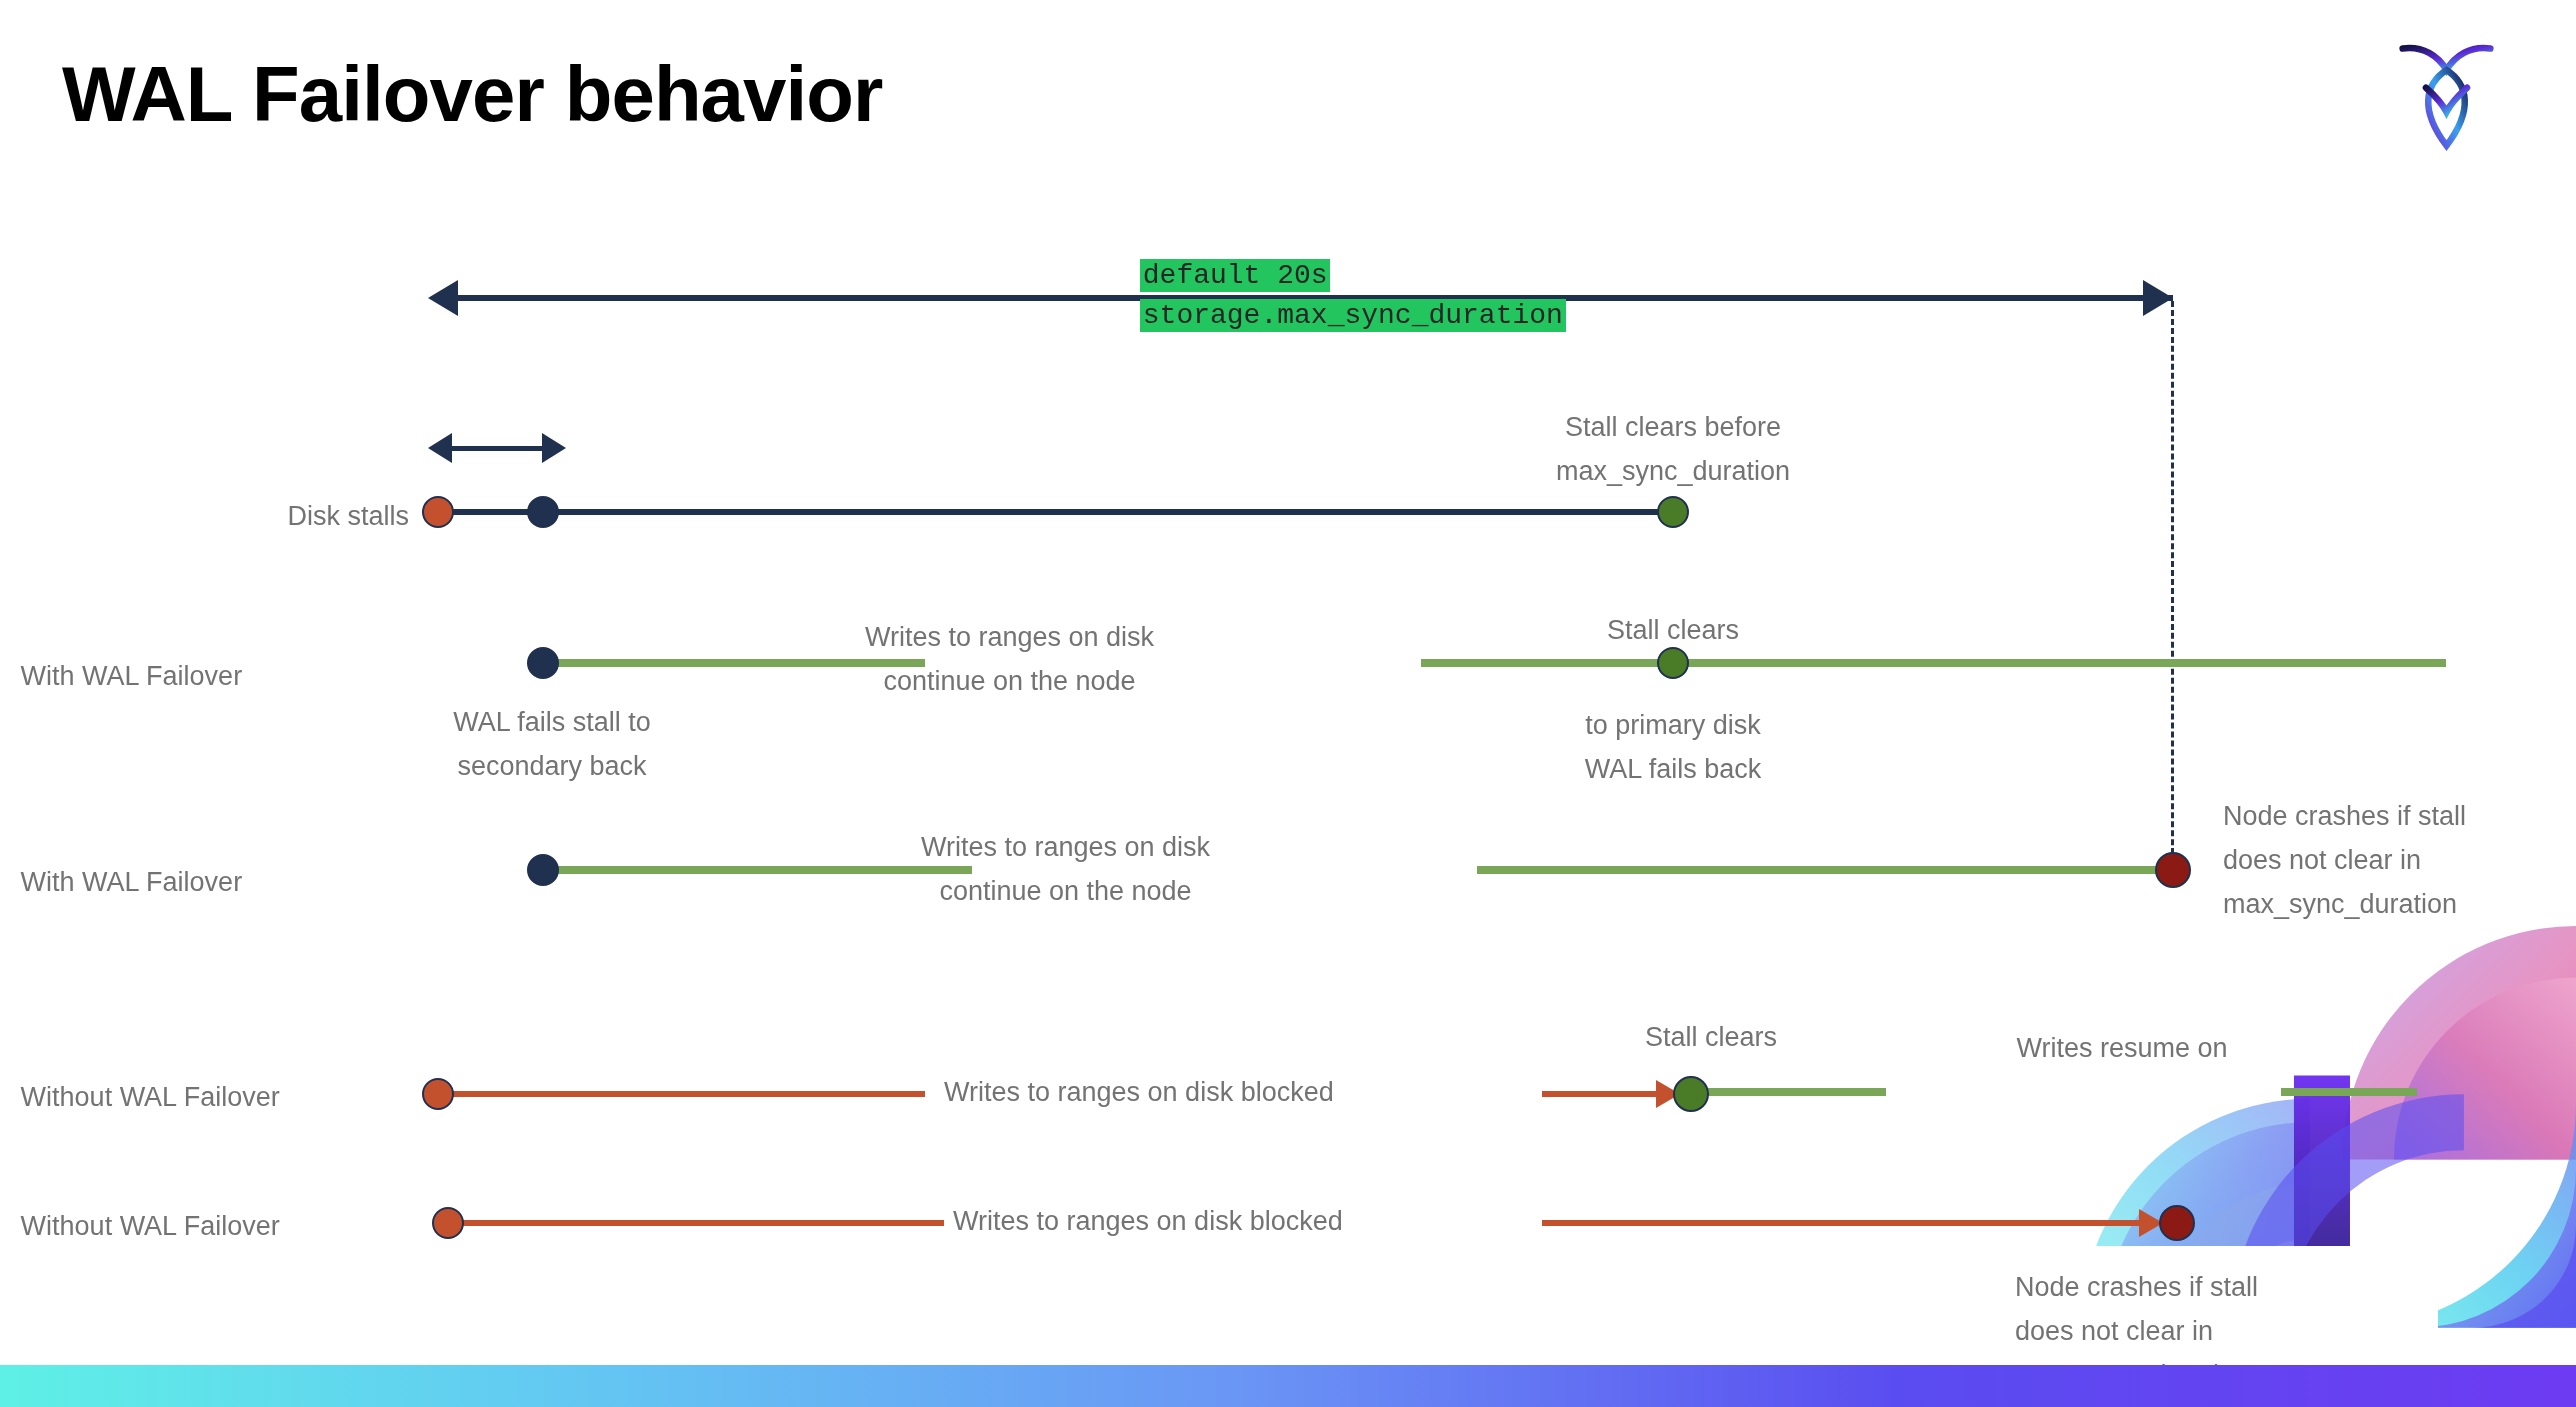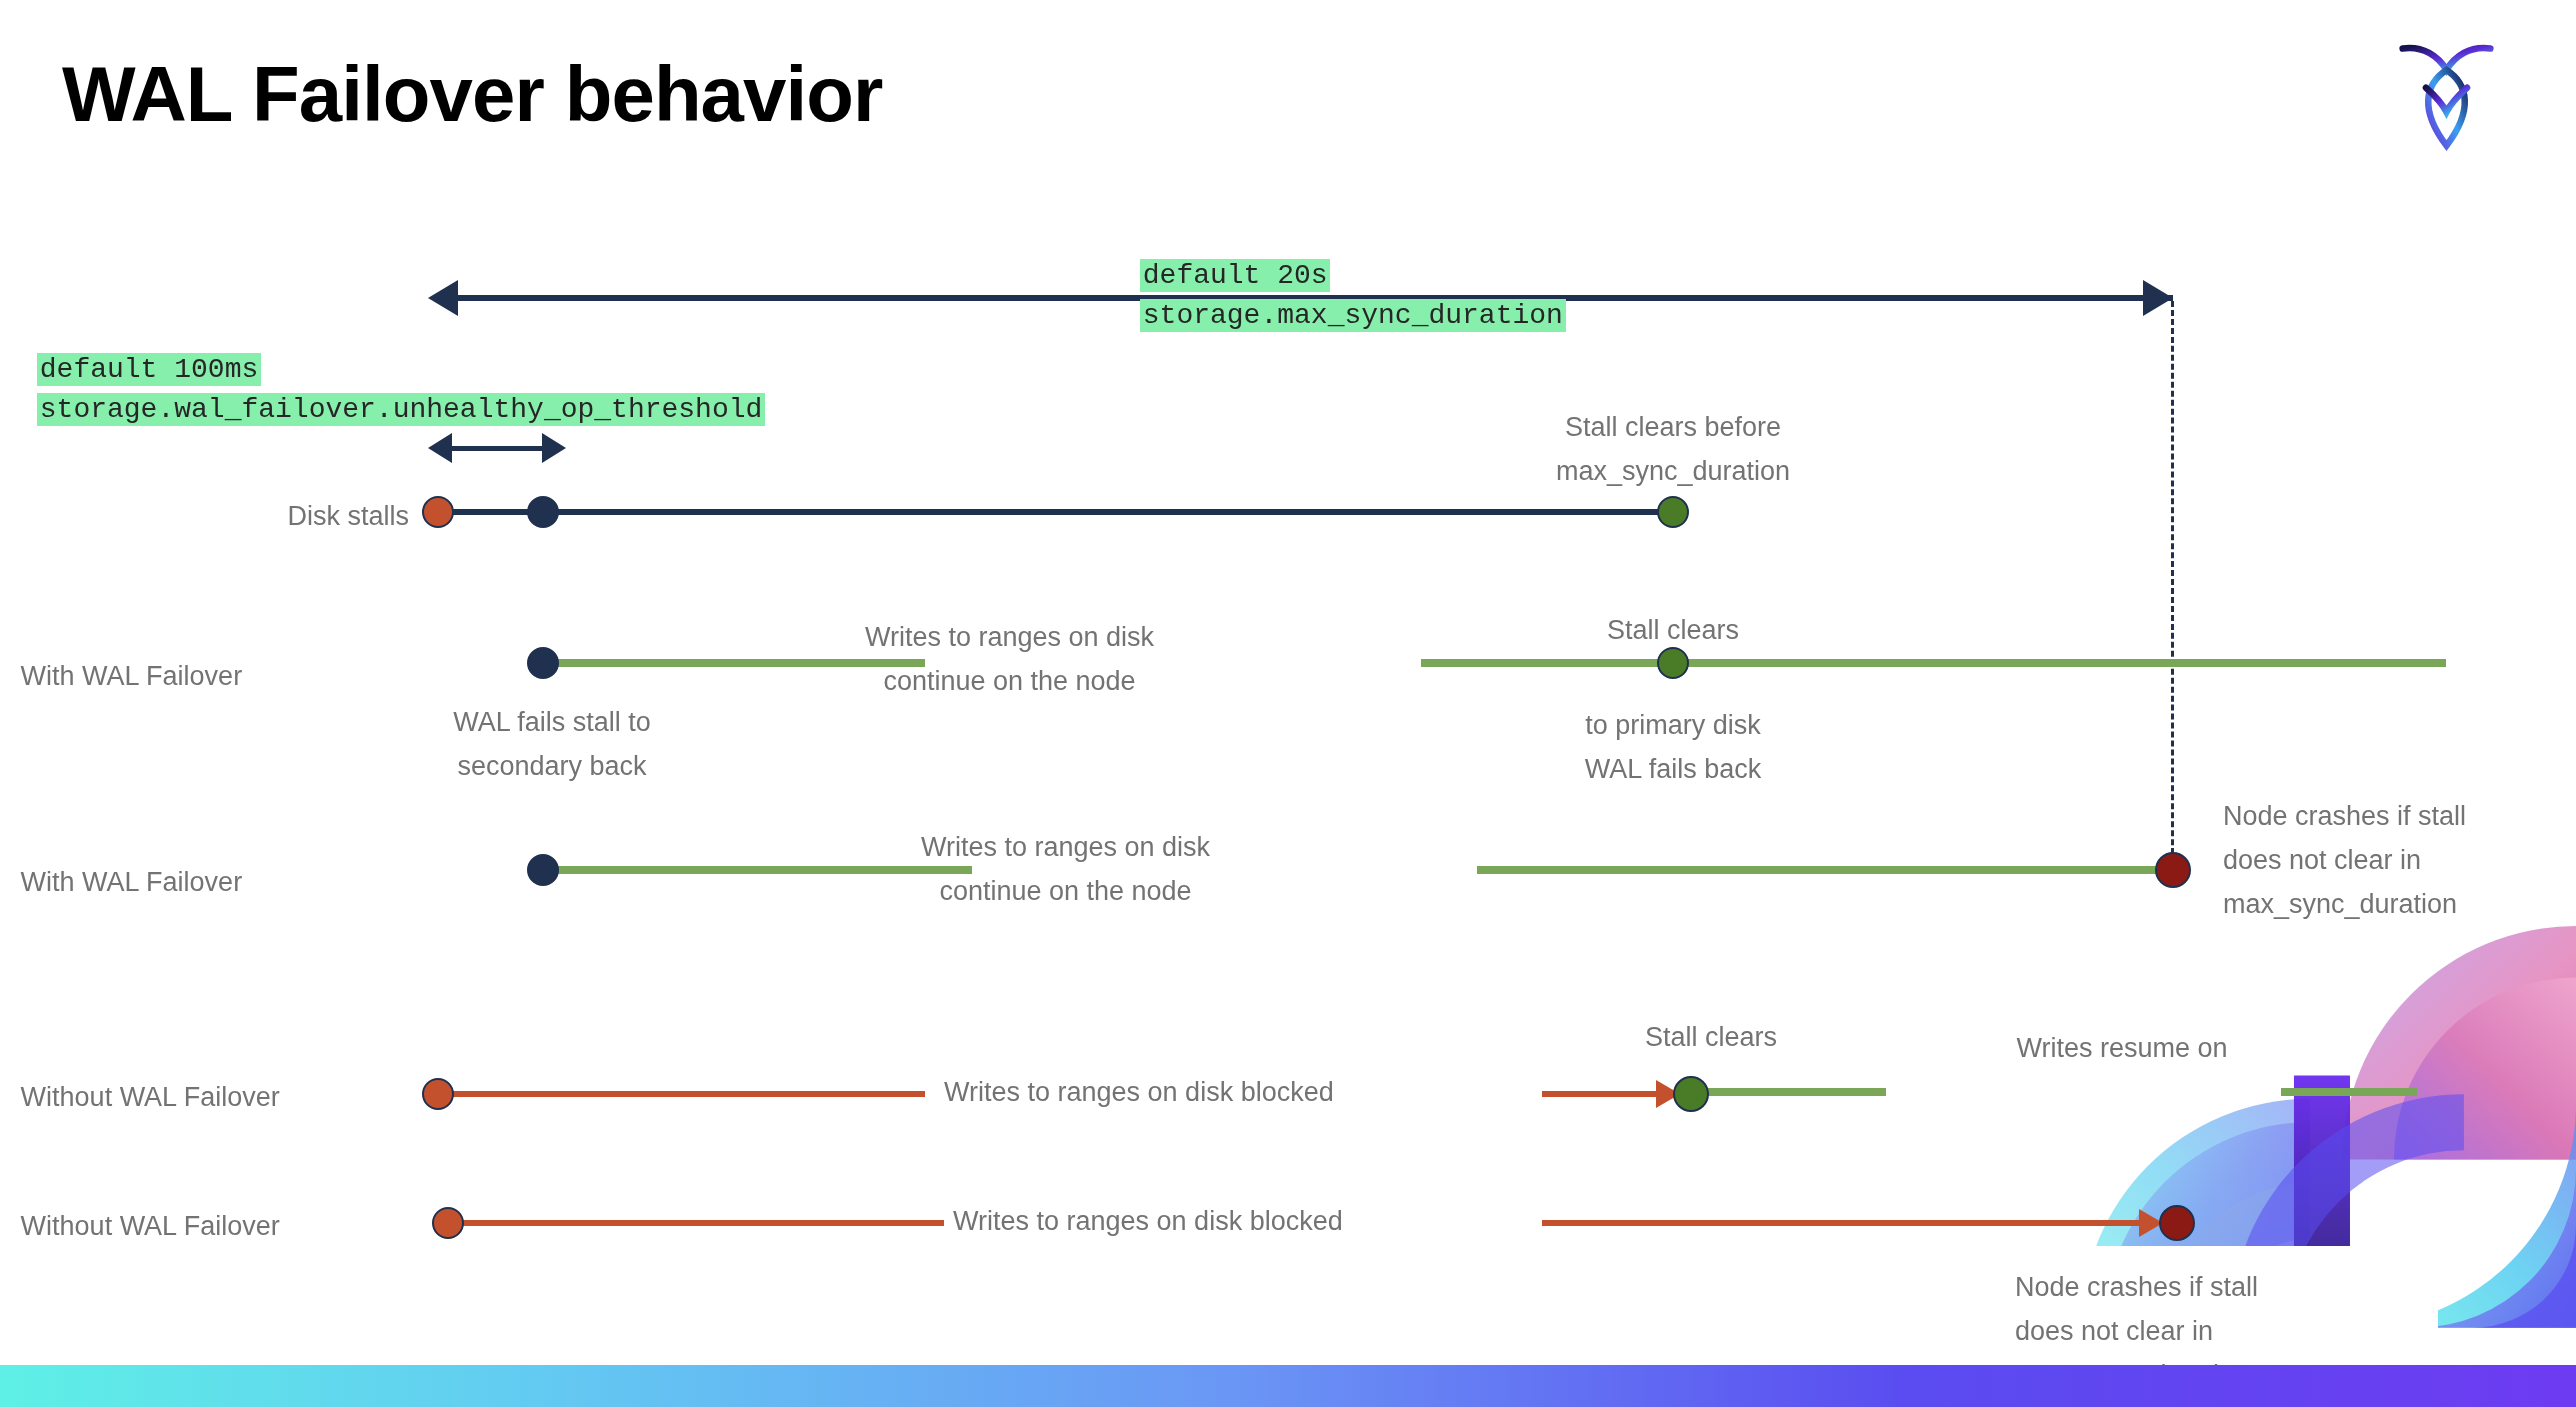--- a/index.html
+++ b/index.html
@@ -39,21 +39,21 @@
   
   .code-ann {
     position: absolute;
     font-family: "Liberation Mono", monospace;
     font-size: 28px;
     line-height: 40px;
     color: #262626;
     white-space: nowrap;
   }
   .code-ann span {
-    background: #86efac;
+    background: #22c55e;
     padding: 0.9px 2.8px;
   }
   
   .lbl {
     position: absolute;
     font-family: "Liberation Sans", sans-serif;
     font-size: 27px;
     line-height: 44px;
     color: #737373;
     white-space: nowrap;
@@ -172,24 +172,20 @@
   <div class="arrow-left" style="left:428px; top:280px;"></div>
   <div class="arrow-right" style="left:2143px; top:280px;"></div>
 
   <div class="code-ann" style="left:1140px; top:256px;">
     <div><span>default 20s</span></div>
     <div><span>storage.max_sync_duration</span></div>
   </div>
 
   <div class="dash-v" style="left:2171px; top:301px; height:580px;"></div>
 
-  <div class="code-ann" style="left:37px; top:350px;">
-    <div><span>default 100ms</span></div>
-    <div><span>storage.wal_failover.unhealthy_op_threshold</span></div>
-  </div>
 
   <div class="seg navy" style="left:449px; top:446px; width:98px; height:4.7px;"></div>
   <div class="arrow-left sm" style="left:428px; top:433px;"></div>
   <div class="arrow-right sm" style="left:542px; top:433px;"></div>
 
   <div class="lbl rt" style="left:0px; top:494px; width:393px;padding-left:16px;">Disk stalls</div>
 
   <div class="seg navy" style="left:439px; top:509px; width:1234px; height:5.6px;"></div>
   <div class="dot orange" style="left:422px; top:496px; width:32px; height:32px;"></div>
   <div class="dot navy" style="left:527px; top:496px; width:32px; height:32px;"></div>

